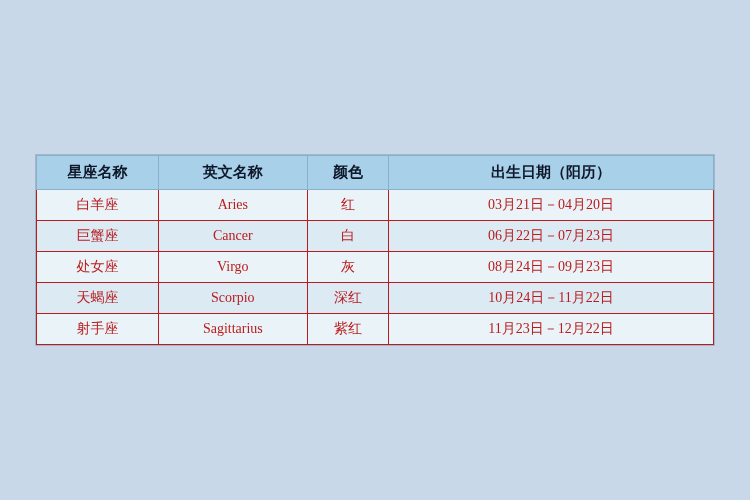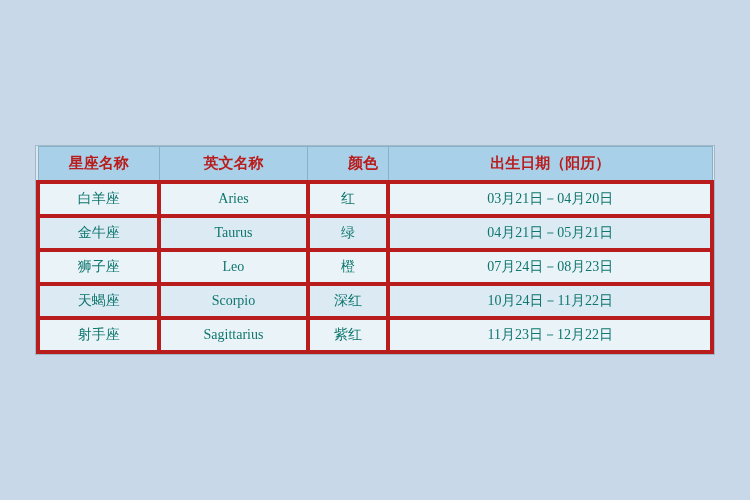--- a/index.html
+++ b/index.html
@@ -21,36 +21,36 @@
       width: 100%;
       border-collapse: collapse;
     }
     thead tr th {
       background-color: #a8d0e8;
       border: 1px solid #88b0c8;
       padding: 7px 10px;
       text-align: center;
       font-size: 15px;
       font-weight: bold;
-      color: #b91c1c;
+      color: #0f172a;
     }
     tbody tr td {
-      border: 4px solid #b91c1c;
+      border: 1px solid #b91c1c;
       padding: 6px 21px;
       text-align: center;
       font-size: 14px;
-      color: #0f766e;
+      color: #b91c1c;
       background-color: #eaf3f8;
     }
     tbody tr:nth-child(even) td {
       background-color: #dceaf4;
     }
     .col-chinese { width: 18%; }
     .col-english { width: 22%; margin-left: 37px; }
-    .col-color   { width: 12%; text-align: right; }
+    .col-color   { width: 12%; }
     .col-date    { width: 48%; }
   </style>
 </head>
 <body>
 
 <div class="table-container">
   <table>
     <thead>
       <tr>
         <th class="col-chinese">星座名称</th>
@@ -60,30 +60,30 @@
       </tr>
     </thead>
     <tbody id="table-body">
     <tr>
           <td>白羊座</td>
           <td>Aries</td>
           <td>红</td>
           <td>03月21日－04月20日</td>
         </tr>
         <tr>
-          <td>金牛座</td>
-          <td>Taurus</td>
-          <td>绿</td>
-          <td>04月21日－05月21日</td>
+          <td>巨蟹座</td>
+          <td>Cancer</td>
+          <td>白</td>
+          <td>06月22日－07月23日</td>
         </tr>
         <tr>
-          <td>狮子座</td>
-          <td>Leo</td>
-          <td>橙</td>
-          <td>07月24日－08月23日</td>
+          <td>处女座</td>
+          <td>Virgo</td>
+          <td>灰</td>
+          <td>08月24日－09月23日</td>
         </tr>
         <tr>
           <td>天蝎座</td>
           <td>Scorpio</td>
           <td>深红</td>
           <td>10月24日－11月22日</td>
         </tr>
         <tr>
           <td>射手座</td>
           <td>Sagittarius</td>

